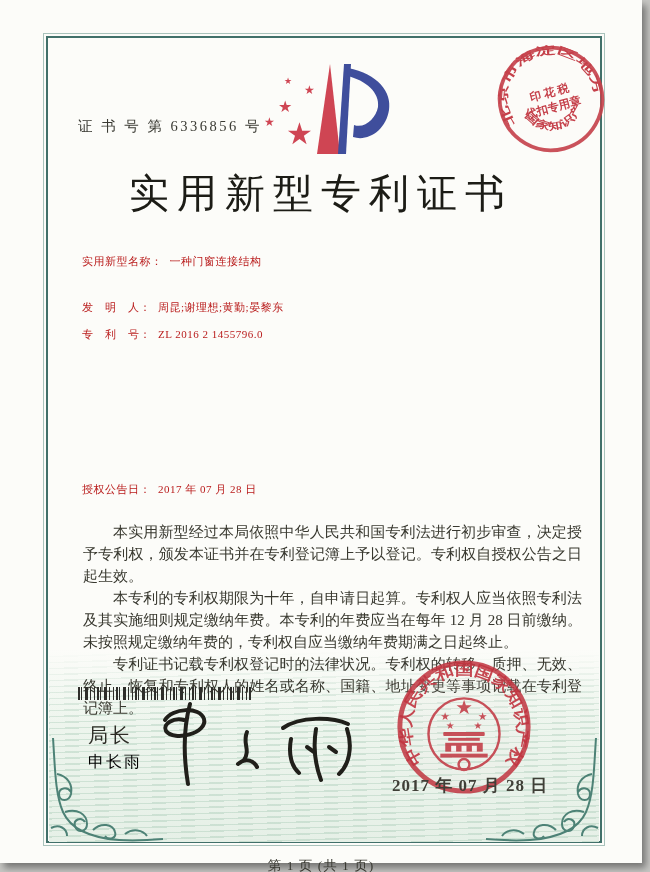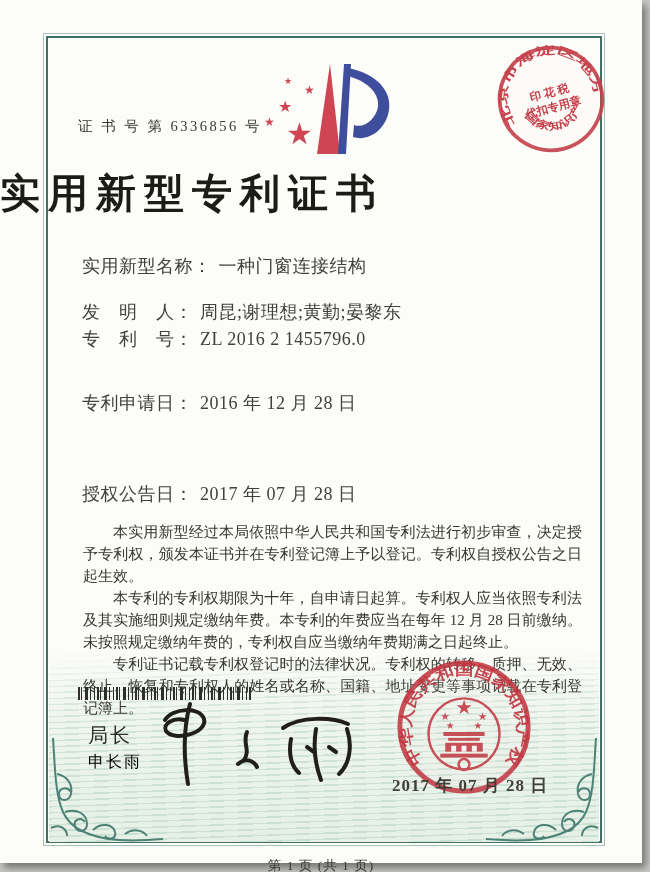--- a/index.html
+++ b/index.html
@@ -10,23 +10,23 @@
   .frame{position:absolute;left:46px;top:36px;width:556px;height:807px;box-sizing:border-box;
          border:2px solid #41706a;outline:1px solid #a9c3bc;outline-offset:2px;}
   .green-zone{position:absolute;left:49px;top:650px;width:550px;height:192px;z-index:1;
     background:
       linear-gradient(180deg, rgba(252,252,249,1) 0%, rgba(252,252,249,.25) 22%, rgba(0,0,0,0) 40%),
       repeating-linear-gradient(178deg, rgba(122,175,146,.25) 0 1.5px, rgba(255,255,255,0) 1.5px 6px),
       linear-gradient(180deg,#f2f8f1,#e6f0e7);}
   .abs{position:absolute;}
   .cert-no{left:78px;top:76px;font-size:14.5px;letter-spacing:2.5px;color:#3a3a33;z-index:3;margin-top:41px;}
   .logo{left:258px;top:60px;width:136px;height:102px;z-index:3;}
-  .title{left:0;right:8px;top:166px;text-align:left;font-size:40px;font-weight:700;
+  .title{left:0;right:8px;top:166px;text-align:center;font-size:40px;font-weight:400;
          letter-spacing:8px;color:#1c1c16;z-index:3;}
-  .row{left:82px;font-size:18px;white-space:nowrap;color:#404040;z-index:3;text-align:center;}
+  .row{left:82px;font-size:11px;white-space:nowrap;color:#b91c1c;z-index:3;text-align:center;}
   .row .lab{letter-spacing:.5px;}
   .row .val{margin-left:7px;letter-spacing:.5px;}
   .body-text{left:83px;top:521px;width:499px;font-size:15px;line-height:22px;
              text-align:justify;color:#38382f;z-index:3;}
   .body-text p{margin:0;text-indent:2em;}
   .barcode{left:78px;top:687px;width:174px;height:13px;z-index:3;
     background:repeating-linear-gradient(90deg,#2e2e2a 0 2px,transparent 2px 3px,#2e2e2a 3px 4px,
       transparent 4px 7px,#2e2e2a 7px 10px,transparent 10px 12px,#2e2e2a 12px 13px,transparent 13px 16px,
       #2e2e2a 16px 17px,transparent 17px 19px);}
   .sig-role{left:88px;top:722px;font-size:20px;letter-spacing:2px;z-index:3;color:#2d2d26;}
@@ -71,23 +71,20 @@
   <div class="abs title">实用新型专利证书</div>
 
   <div class="abs row" style="top:254px">
     <span class="lab">实用新型名称：</span><span class="val">一种门窗连接结构</span>
   </div>
   <div class="abs row" style="top:300px">
     <span class="lab">发　明　人：</span><span class="val">周昆;谢理想;黄勤;晏黎东</span>
   </div>
   <div class="abs row" style="top:327px">
     <span class="lab">专　利　号：</span><span class="val">ZL 2016 2 1455796.0</span>
-  </div>
-  <div class="abs row" style="top:391px">
-    <span class="lab">专利申请日：</span><span class="val">2016 年 12 月 28 日</span>
   </div>
   <div class="abs row" style="top:482px">
     <span class="lab">授权公告日：</span><span class="val">2017 年 07 月 28 日</span>
   </div>
 
   <div class="abs body-text">
     <p>本实用新型经过本局依照中华人民共和国专利法进行初步审查，决定授予专利权，颁发本证书并在专利登记簿上予以登记。专利权自授权公告之日起生效。</p>
     <p>本专利的专利权期限为十年，自申请日起算。专利权人应当依照专利法及其实施细则规定缴纳年费。本专利的年费应当在每年 12 月 28 日前缴纳。未按照规定缴纳年费的，专利权自应当缴纳年费期满之日起终止。</p>
     <p>专利证书记载专利权登记时的法律状况。专利权的转移、质押、无效、终止、恢复和专利权人的姓名或名称、国籍、地址变更等事项记载在专利登记簿上。</p>
   </div>

